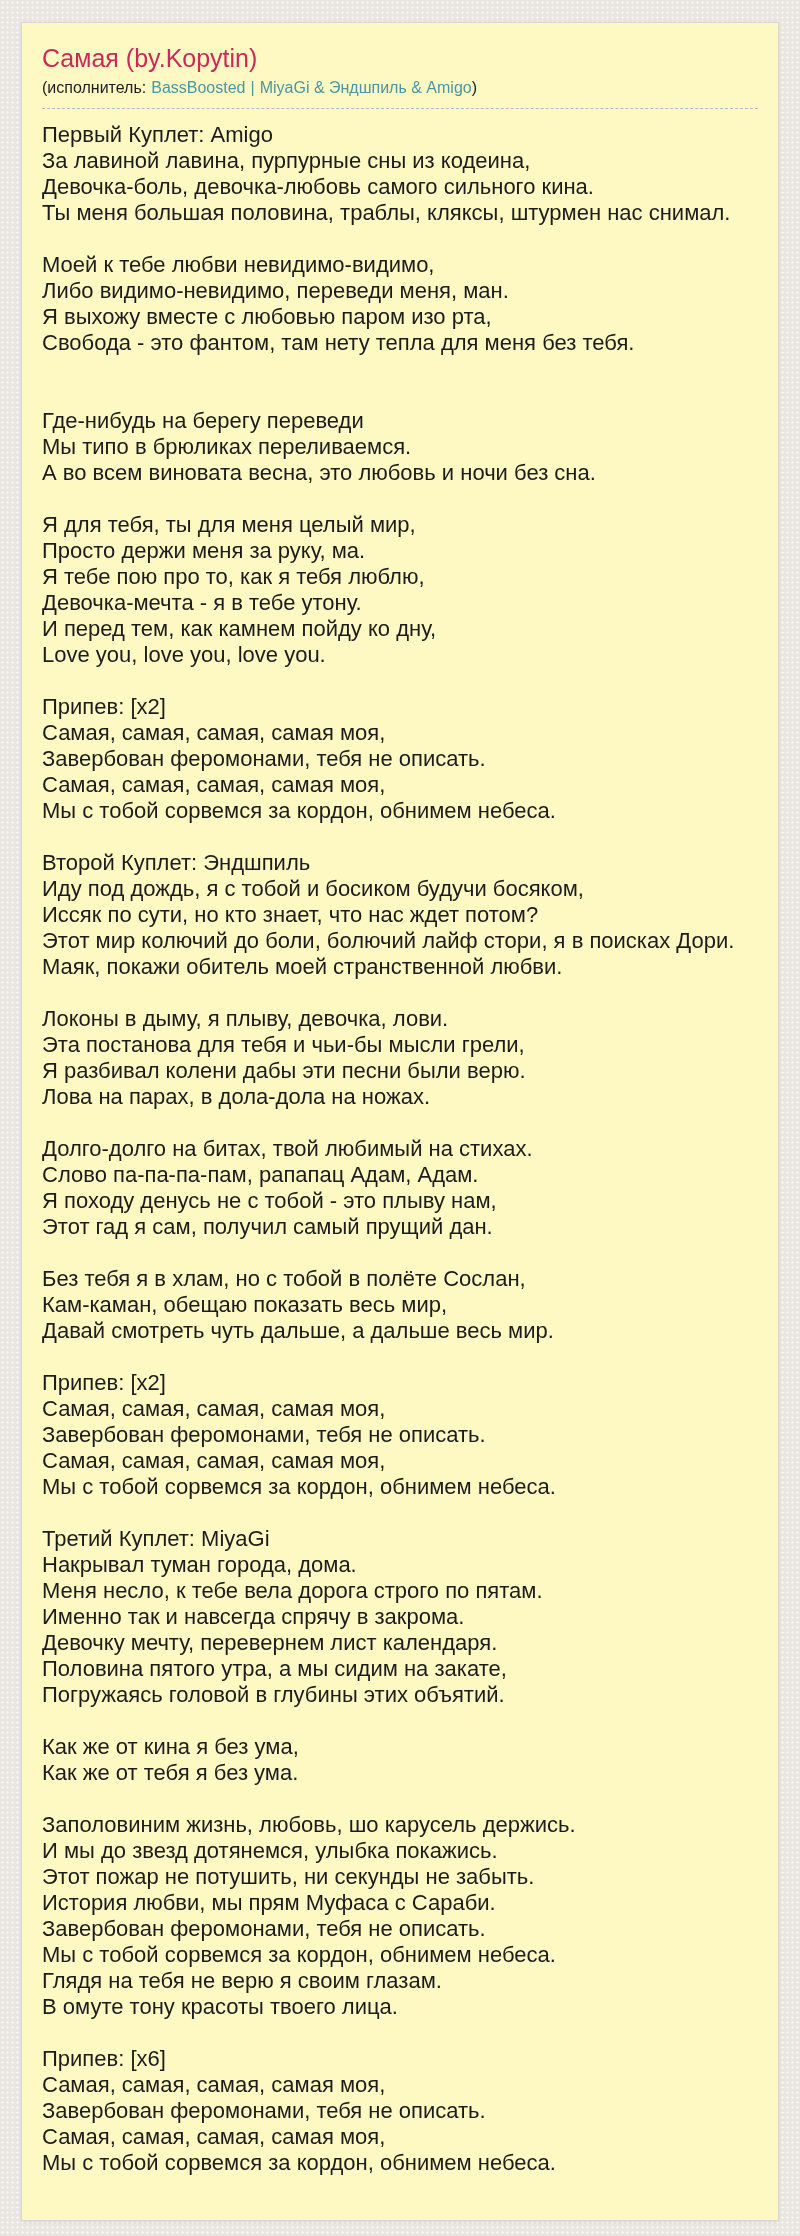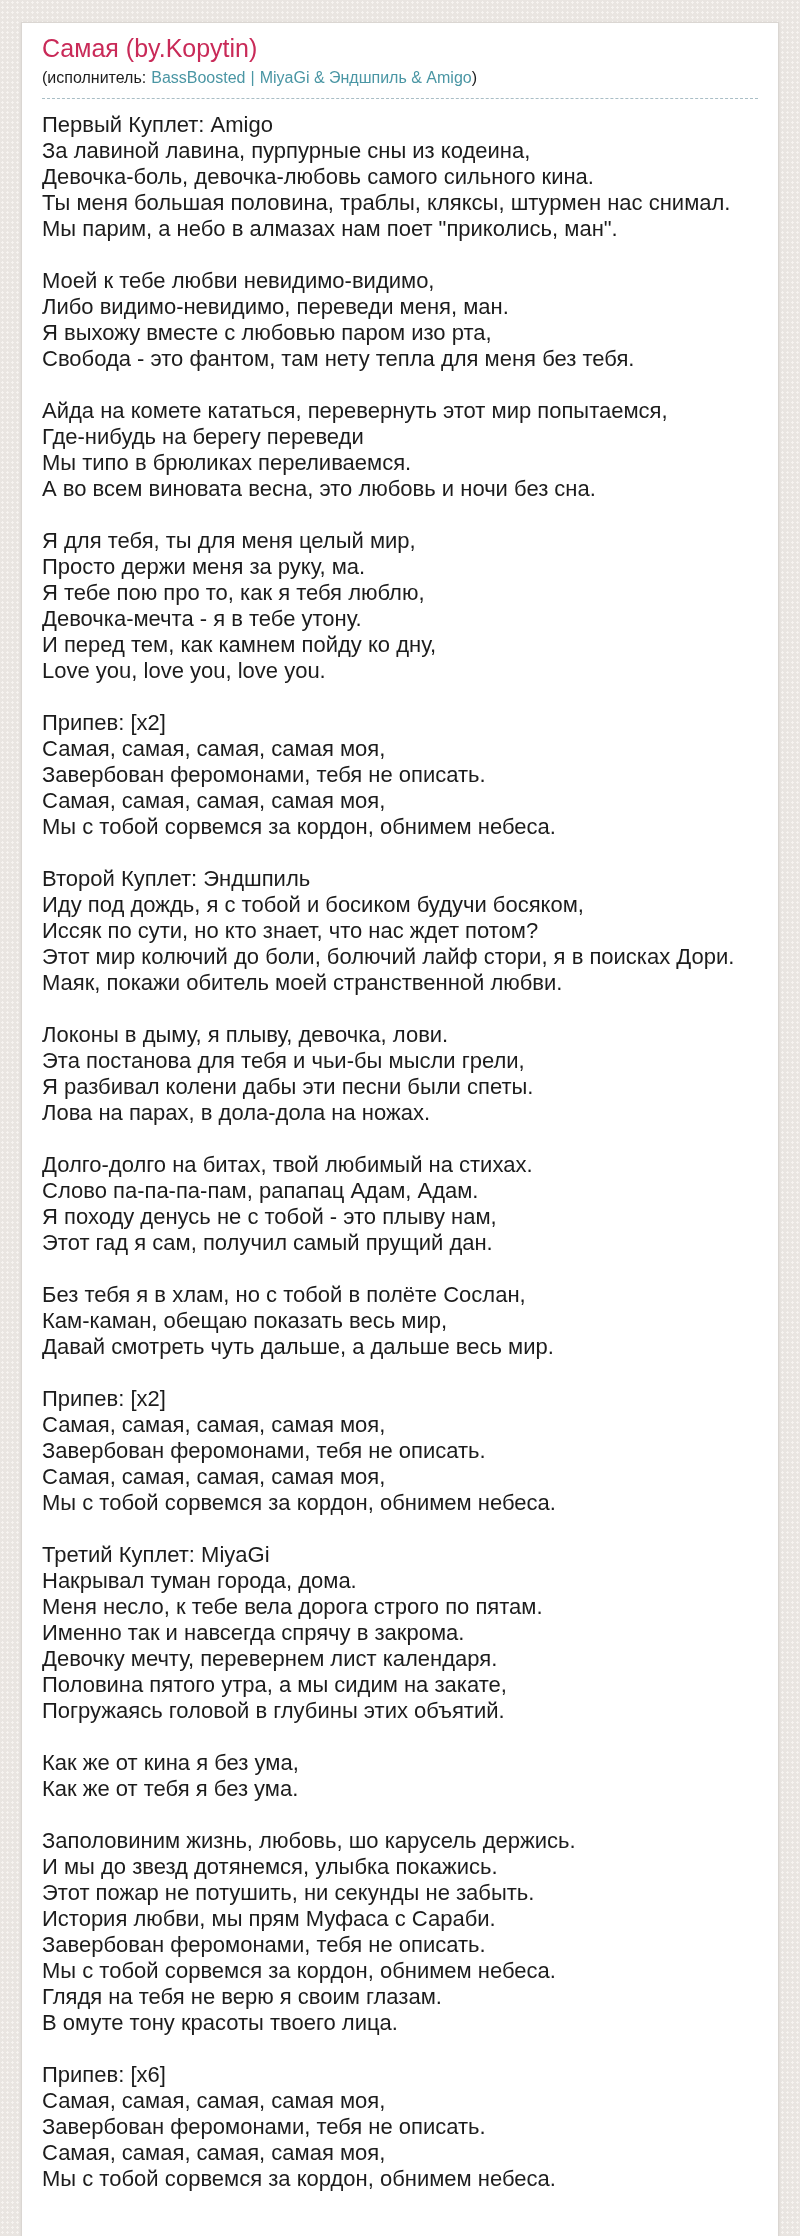--- a/index.html
+++ b/index.html
@@ -11,24 +11,24 @@
     width: 800px;
     min-height: 2236px;
     font-family: "Liberation Sans", sans-serif;
     background-color: #e9e5e1;
     background-image: radial-gradient(circle, #f6f3f0 1px, rgba(0,0,0,0) 1.2px);
     background-size: 5px 5px;
   }
   .card {
     width: 758px;
     margin: 22px auto 18px auto;
-    background: #ffffff;
+    background: #fef9c3;
     border: 1px solid #dad6d2;
     box-shadow: 0 1px 3px rgba(0,0,0,0.07);
-    padding: 4px 20px 30px 20px;
+    padding: 14px 20px 30px 20px;
   }
   .song-title {
     margin: 6px 0 4px 0;
     font-size: 25px;
     font-weight: 400;
     color: #c92a58;
     line-height: 1.25;
   }
   .artist-line {
     font-size: 16px;
@@ -63,27 +63,27 @@
 <body>
 
 <div class="card">
   <div>
     <h1 class="song-title">Самая (by.Kopytin)</h1>
     <div class="artist-line"><span class="artist-prefix">(исполнитель:</span><a>BassBoosted</a><span class="artist-sep">|</span><a>MiyaGi &amp; Эндшпиль &amp; Amigo</a><span>)</span></div>
     <div class="dotted-divider"></div>
   </div>
 
   <div class="lyrics" id="lyrics">
-      <p class="stanza"><span>Первый Куплет: Amigo</span><br><span>За лавиной лавина, пурпурные сны из кодеина,</span><br><span>Девочка-боль, девочка-любовь самого сильного кина.</span><br><span>Ты меня большая половина, траблы, кляксы, штурмен нас снимал.</span><br><span>Мы парим, а небо в алмазах нам поет "приколись, ман".</span></p>
+      <p class="stanza"><span>Первый Куплет: Amigo</span><br><span>За лавиной лавина, пурпурные сны из кодеина,</span><br><span>Девочка-боль, девочка-любовь самого сильного кина.</span><br><span>Ты меня большая половина, траблы, кляксы, штурмен нас снимал.</span><br></p>
       <p class="stanza"><span>Моей к тебе любви невидимо-видимо,</span><br><span>Либо видимо-невидимо, переведи меня, ман.</span><br><span>Я выхожу вместе с любовью паром изо рта,</span><br><span>Свобода - это фантом, там нету тепла для меня без тебя.</span></p>
-      <p class="stanza"><span>Айда на комете кататься, перевернуть этот мир попытаемся,</span><br><span>Где-нибудь на берегу переведи</span><br><span>Мы типо в брюликах переливаемся.</span><br><span>А во всем виновата весна, это любовь и ночи без сна.</span></p>
+      <p class="stanza"><br><span>Где-нибудь на берегу переведи</span><br><span>Мы типо в брюликах переливаемся.</span><br><span>А во всем виновата весна, это любовь и ночи без сна.</span></p>
       <p class="stanza"><span>Я для тебя, ты для меня целый мир,</span><br><span>Просто держи меня за руку, ма.</span><br><span>Я тебе пою про то, как я тебя люблю,</span><br><span>Девочка-мечта - я в тебе утону.</span><br><span>И перед тем, как камнем пойду ко дну,</span><br><span>Love you, love you, love you.</span></p>
       <p class="stanza"><span>Припев: [x2]</span><br><span>Самая, самая, самая, самая моя,</span><br><span>Завербован феромонами, тебя не описать.</span><br><span>Самая, самая, самая, самая моя,</span><br><span>Мы с тобой сорвемся за кордон, обнимем небеса.</span></p>
       <p class="stanza"><span>Второй Куплет: Эндшпиль</span><br><span>Иду под дождь, я с тобой и босиком будучи босяком,</span><br><span>Иссяк по сути, но кто знает, что нас ждет потом?</span><br><span>Этот мир колючий до боли, болючий лайф стори, я в поисках Дори.</span><br><span>Маяк, покажи обитель моей странственной любви.</span></p>
-      <p class="stanza"><span>Локоны в дыму, я плыву, девочка, лови.</span><br><span>Эта постанова для тебя и чьи-бы мысли грели,</span><br><span>Я разбивал колени дабы эти песни были спеты.</span><br><span>Лова на парах, в дола-дола на ножах.</span></p>
+      <p class="stanza"><span>Локоны в дыму, я плыву, девочка, лови.</span><br><span>Эта постанова для тебя и чьи-бы мысли грели,</span><br><span>Я разбивал колени дабы эти песни были верю.</span><br><span>Лова на парах, в дола-дола на ножах.</span></p>
       <p class="stanza"><span>Долго-долго на битах, твой любимый на стихах.</span><br><span>Слово па-па-па-пам, рапапац Адам, Адам.</span><br><span>Я походу денусь не с тобой - это плыву нам,</span><br><span>Этот гад я сам, получил самый прущий дан.</span></p>
       <p class="stanza"><span>Без тебя я в хлам, но с тобой в полёте Сослан,</span><br><span>Кам-каман, обещаю показать весь мир,</span><br><span>Давай смотреть чуть дальше, а дальше весь мир.</span></p>
       <p class="stanza"><span>Припев: [x2]</span><br><span>Самая, самая, самая, самая моя,</span><br><span>Завербован феромонами, тебя не описать.</span><br><span>Самая, самая, самая, самая моя,</span><br><span>Мы с тобой сорвемся за кордон, обнимем небеса.</span></p>
       <p class="stanza"><span>Третий Куплет: MiyaGi</span><br><span>Накрывал туман города, дома.</span><br><span>Меня несло, к тебе вела дорога строго по пятам.</span><br><span>Именно так и навсегда спрячу в закрома.</span><br><span>Девочку мечту, перевернем лист календаря.</span><br><span>Половина пятого утра, а мы сидим на закате,</span><br><span>Погружаясь головой в глубины этих объятий.</span></p>
       <p class="stanza"><span>Как же от кина я без ума,</span><br><span>Как же от тебя я без ума.</span></p>
       <p class="stanza"><span>Заполовиним жизнь, любовь, шо карусель держись.</span><br><span>И мы до звезд дотянемся, улыбка покажись.</span><br><span>Этот пожар не потушить, ни секунды не забыть.</span><br><span>История любви, мы прям Муфаса с Сараби.</span><br><span>Завербован феромонами, тебя не описать.</span><br><span>Мы с тобой сорвемся за кордон, обнимем небеса.</span><br><span>Глядя на тебя не верю я своим глазам.</span><br><span>В омуте тону красоты твоего лица.</span></p>
       <p class="stanza"><span>Припев: [x6]</span><br><span>Самая, самая, самая, самая моя,</span><br><span>Завербован феромонами, тебя не описать.</span><br><span>Самая, самая, самая, самая моя,</span><br><span>Мы с тобой сорвемся за кордон, обнимем небеса.</span></p>
     </div>
 </div>
 

